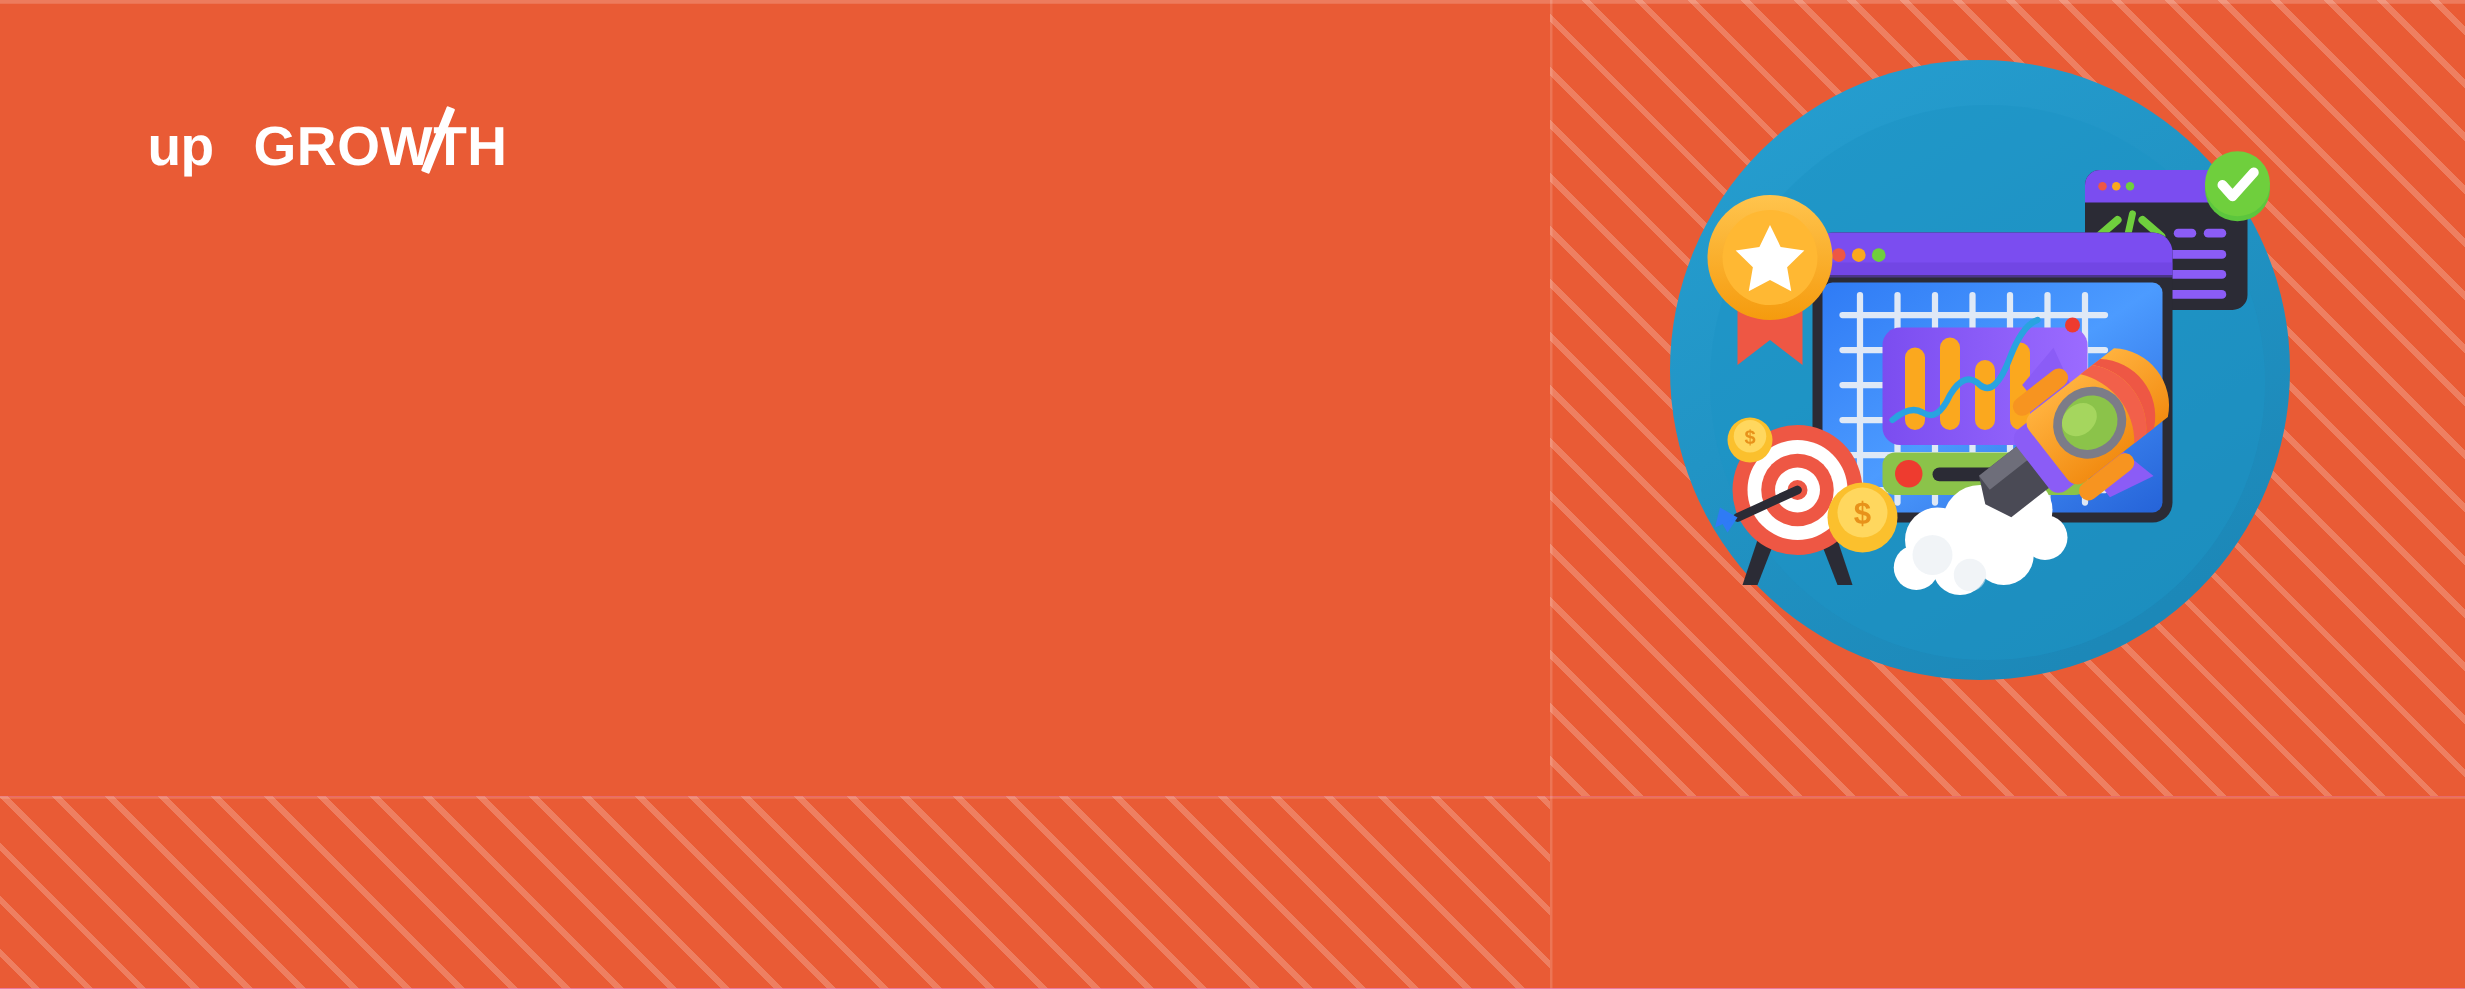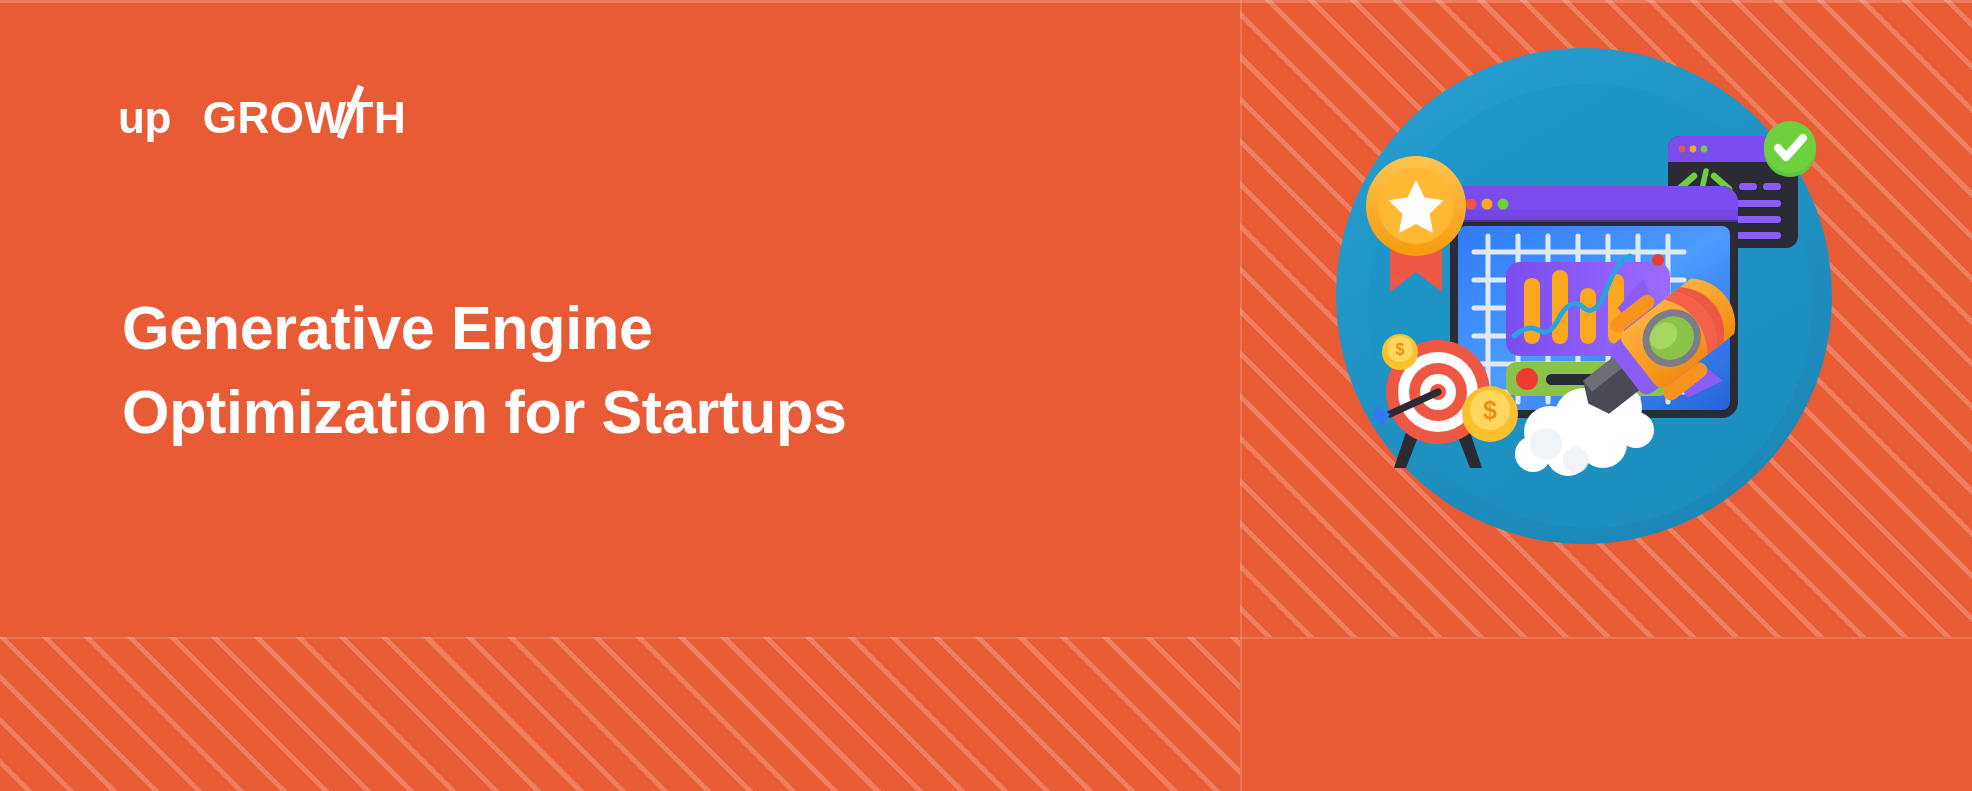--- a/index.html
+++ b/index.html
@@ -152,24 +152,20 @@
   <div class="content-left">
 
     <div class="logo">
       <span class="logo-up">up</span>
       <span class="logo-growth-wrap">
         <span class="logo-growth">GROWTH</span>
         <span class="logo-slash"></span>
       </span>
     </div>
 
-    <h1 class="headline">
-      <span class="headline-line">Generative Engine</span>
-      <span class="headline-line">Optimization for Startups</span>
-    </h1>
 
   </div>
 
   <div class="illustration">
     <svg viewBox="0 0 512 512" xmlns="http://www.w3.org/2000/svg">
       <defs>
         <linearGradient id="gScreen" x1="0" y1="0" x2="1" y2="1">
           <stop offset="0%" stop-color="#2F7BF5"></stop>
           <stop offset="50%" stop-color="#4C9BFF"></stop>
           <stop offset="100%" stop-color="#2563D8"></stop>

